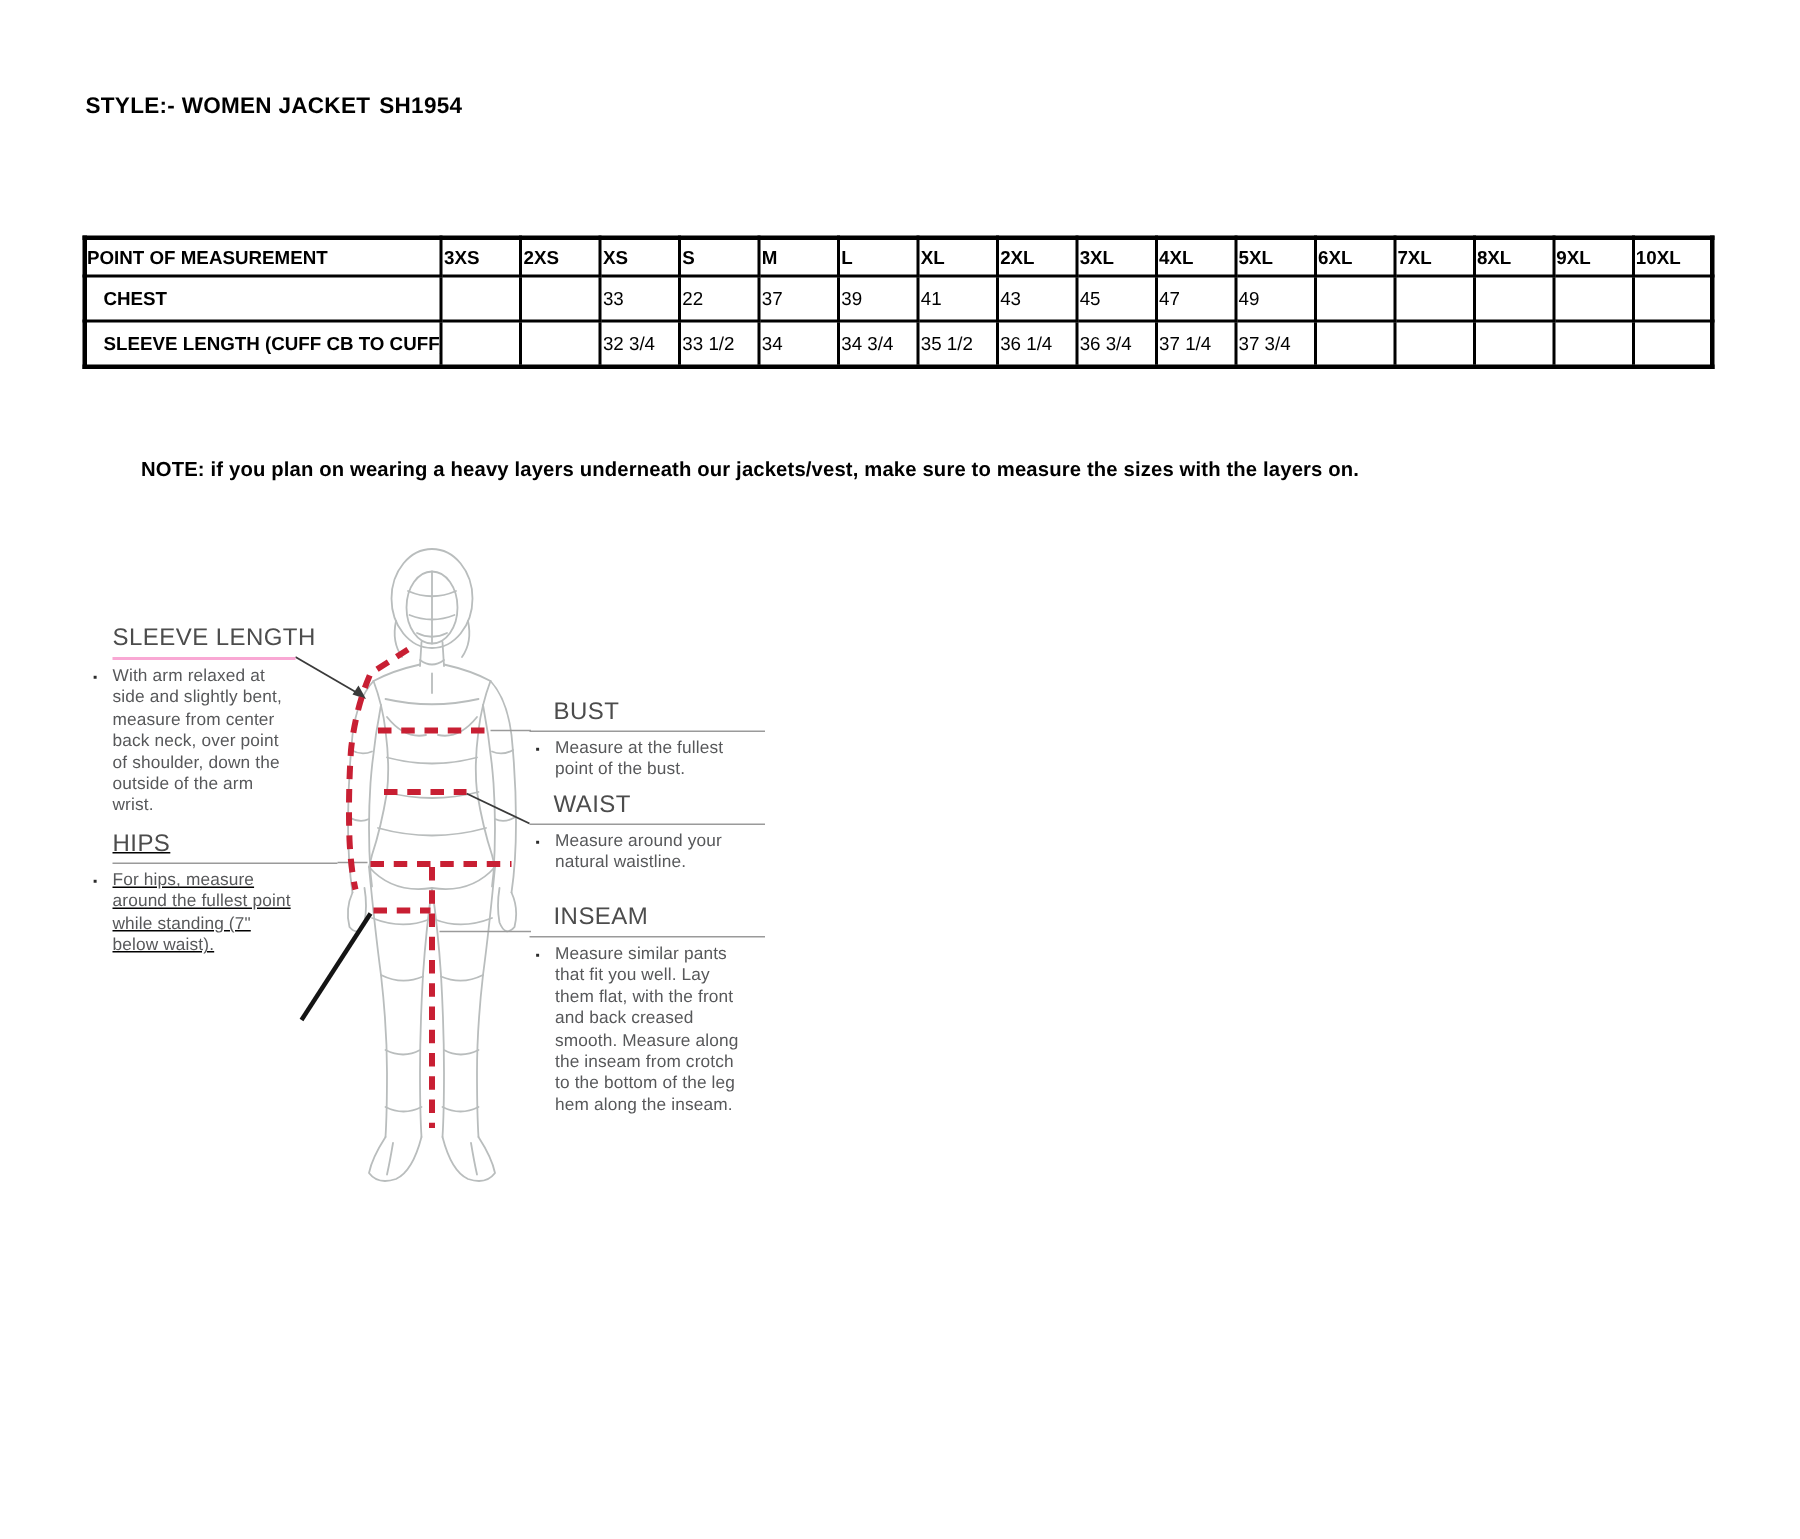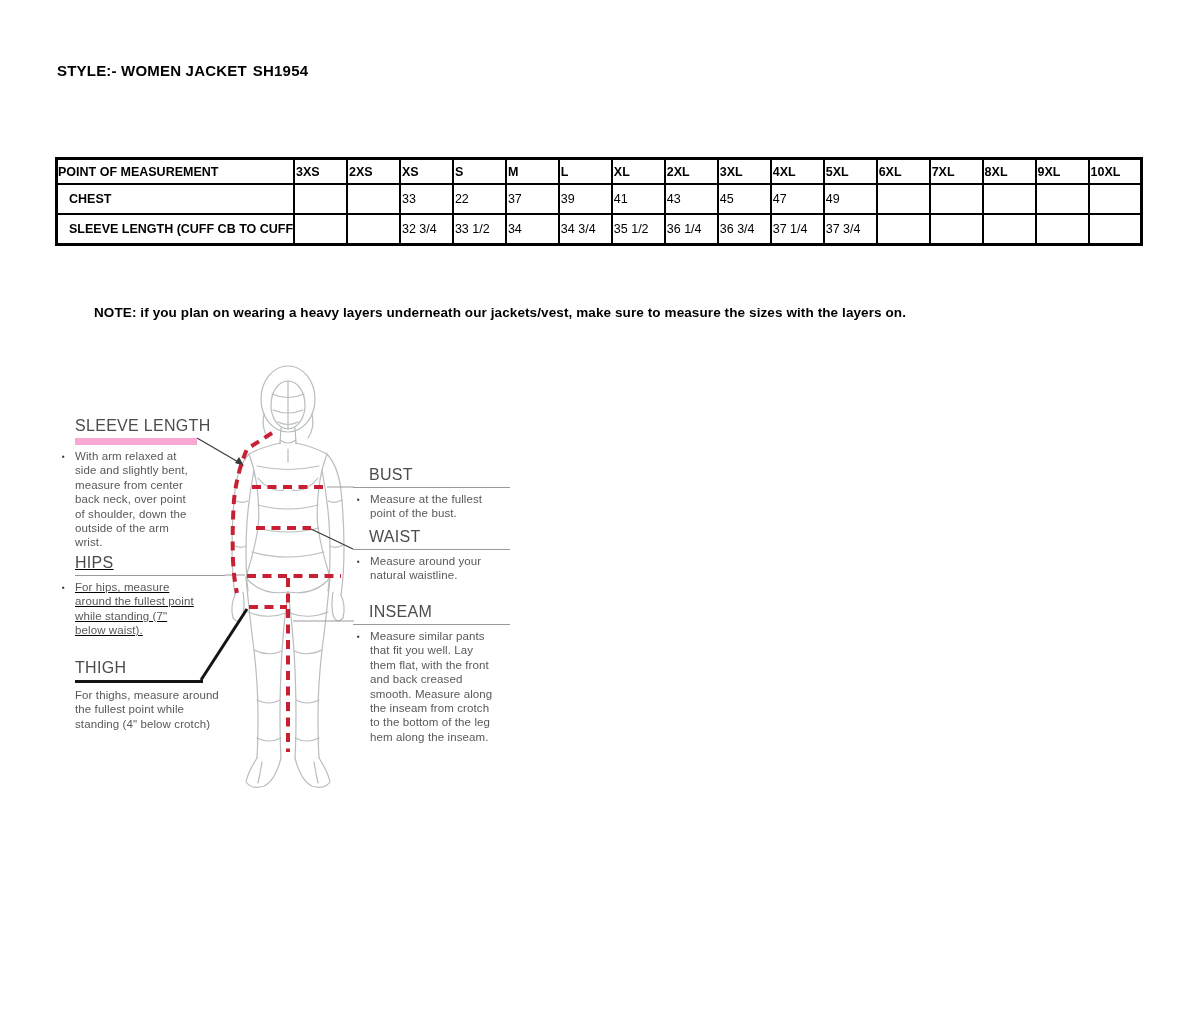--- a/index.html
+++ b/index.html
@@ -48,21 +48,21 @@
   .leader-thin{stroke:var(--leader-dark);stroke-width:1.2;fill:none;}
   .leader-gray{stroke:var(--leader-gray);stroke-width:1;fill:none;}
   .leader-thick{stroke:#141414;stroke-width:3;fill:none;}
   .arrowhead{fill:var(--leader-dark);stroke:none;}
 
   .guide-sec{position:absolute;}
   .sec-heading{
     font-size:16px;color:var(--guide-heading);letter-spacing:.3px;
     line-height:18px;padding-bottom:3px;white-space:nowrap;
   }
-  .u-thin{border-bottom:7px solid #f9a8d4;}
+  .u-thin{border-bottom:2px solid #f9a8d4;}
   .u-gray{border-bottom:1px solid var(--leader-gray);}
   .u-thick{border-bottom:3px solid #141414;}
   .sec-text{
     position:relative;font-size:11.5px;color:var(--guide-text);
     line-height:14.4px;letter-spacing:.1px;
   }
   .bullet{position:absolute;left:-13px;top:1px;font-size:8px;color:#2b2b2b;}
 
   
   #sec-sleeve{left:75px;top:417px;width:126px;}
@@ -255,26 +255,20 @@
     </div>
   </div>
 
   <div class="guide-sec" id="sec-hips">
     <div class="sec-heading u-gray">HIPS</div>
     <div class="sec-text">
       <span class="bullet">▪</span><span>For hips, measure around the fullest point while standing (7" below waist).</span>
     </div>
   </div>
 
-  <div class="guide-sec" id="sec-thigh">
-    <div class="sec-heading u-thick">THIGH</div>
-    <div class="sec-text">
-      <span>For thighs, measure around the fullest point while standing (4" below crotch)</span>
-    </div>
-  </div>
 
   <div class="guide-sec" id="sec-bust">
     <div class="sec-heading u-gray">BUST</div>
     <div class="sec-text">
       <span class="bullet">▪</span><span>Measure at the fullest point of the bust.</span>
     </div>
   </div>
 
   <div class="guide-sec" id="sec-waist">
     <div class="sec-heading u-gray">WAIST</div>

